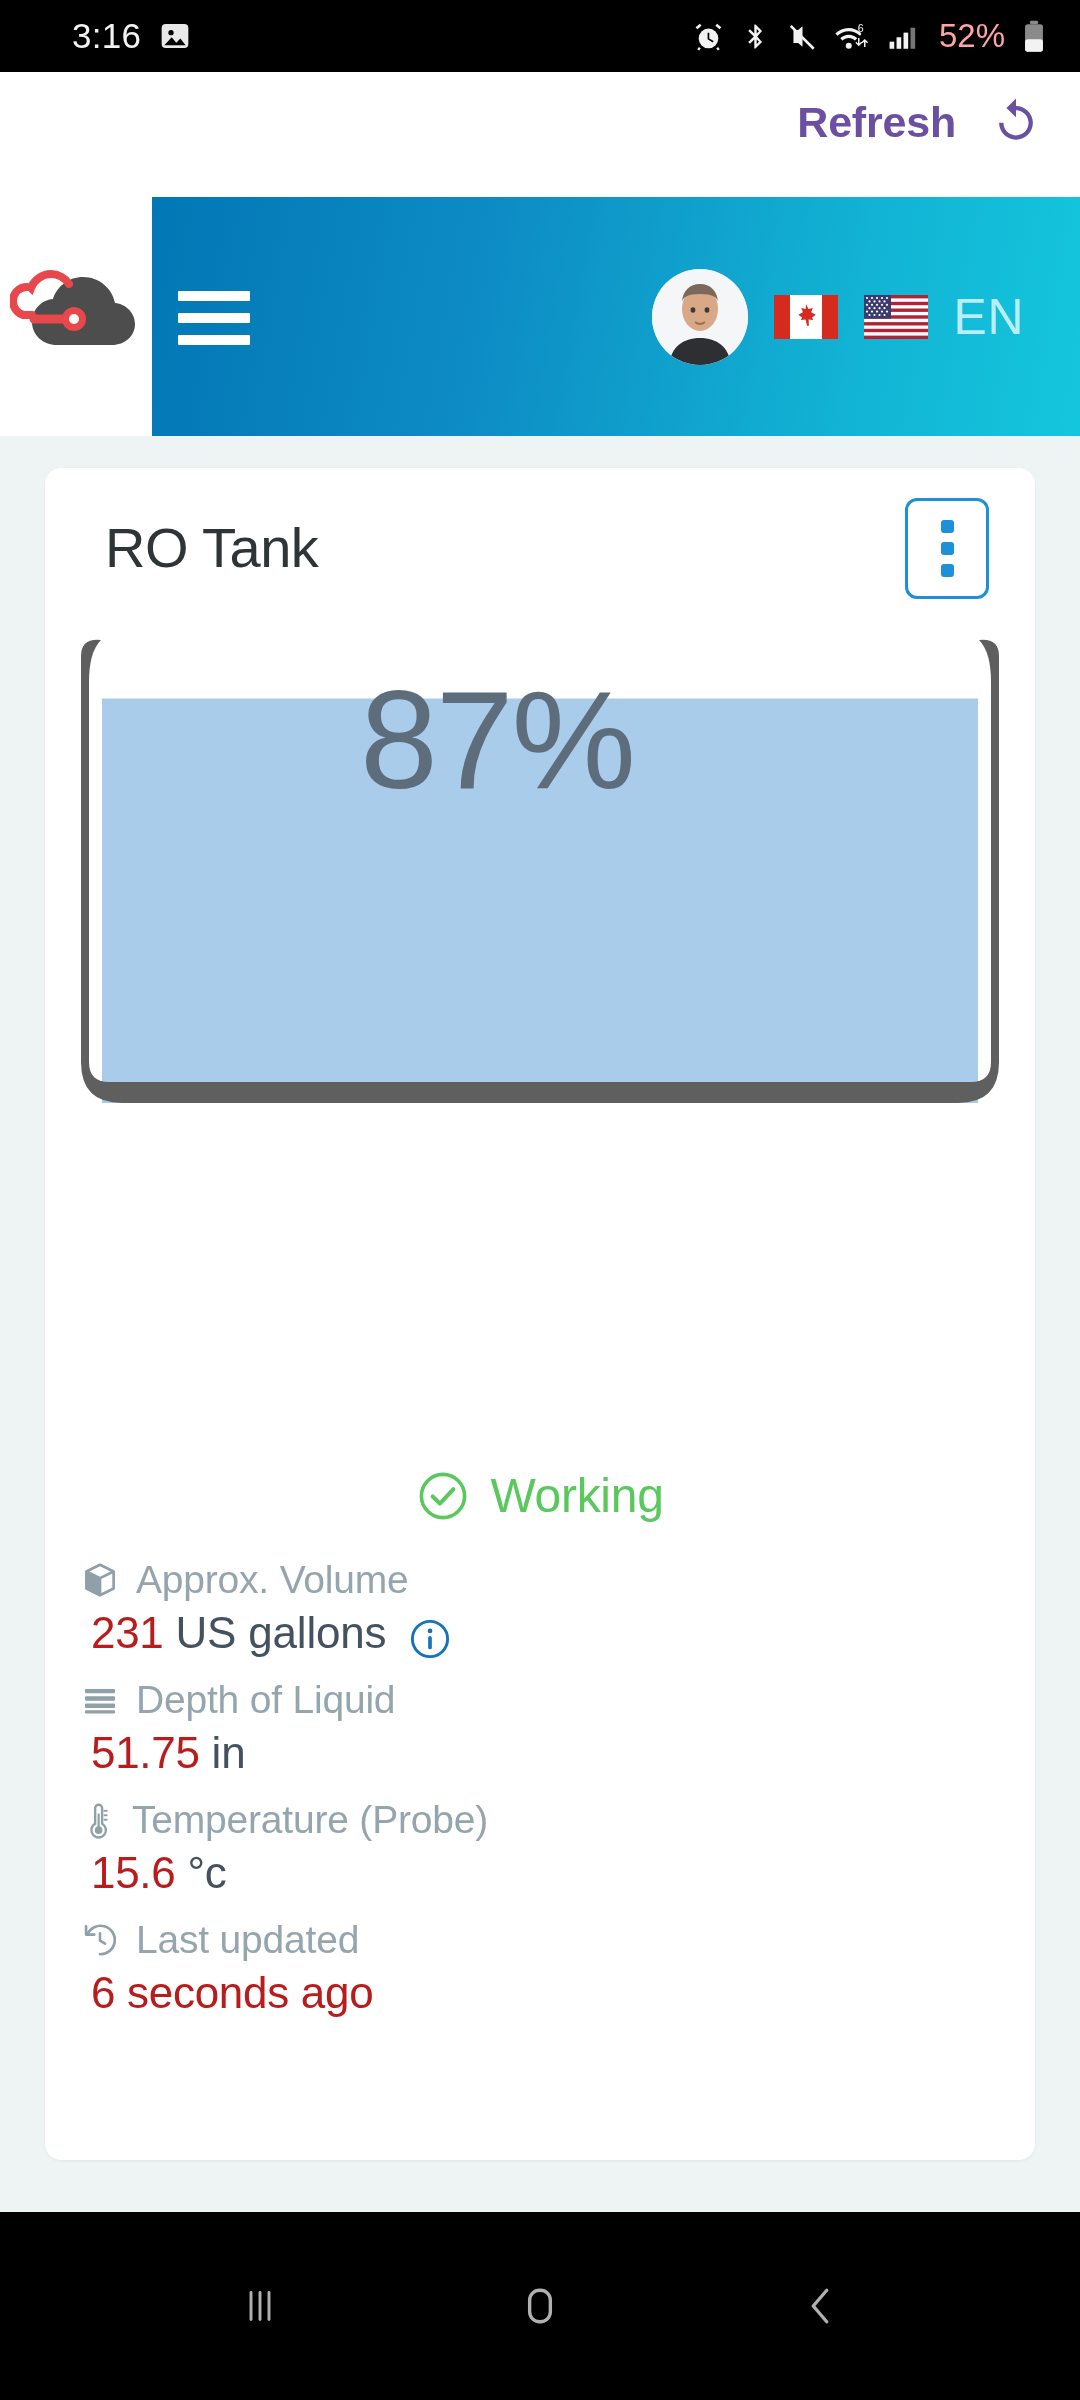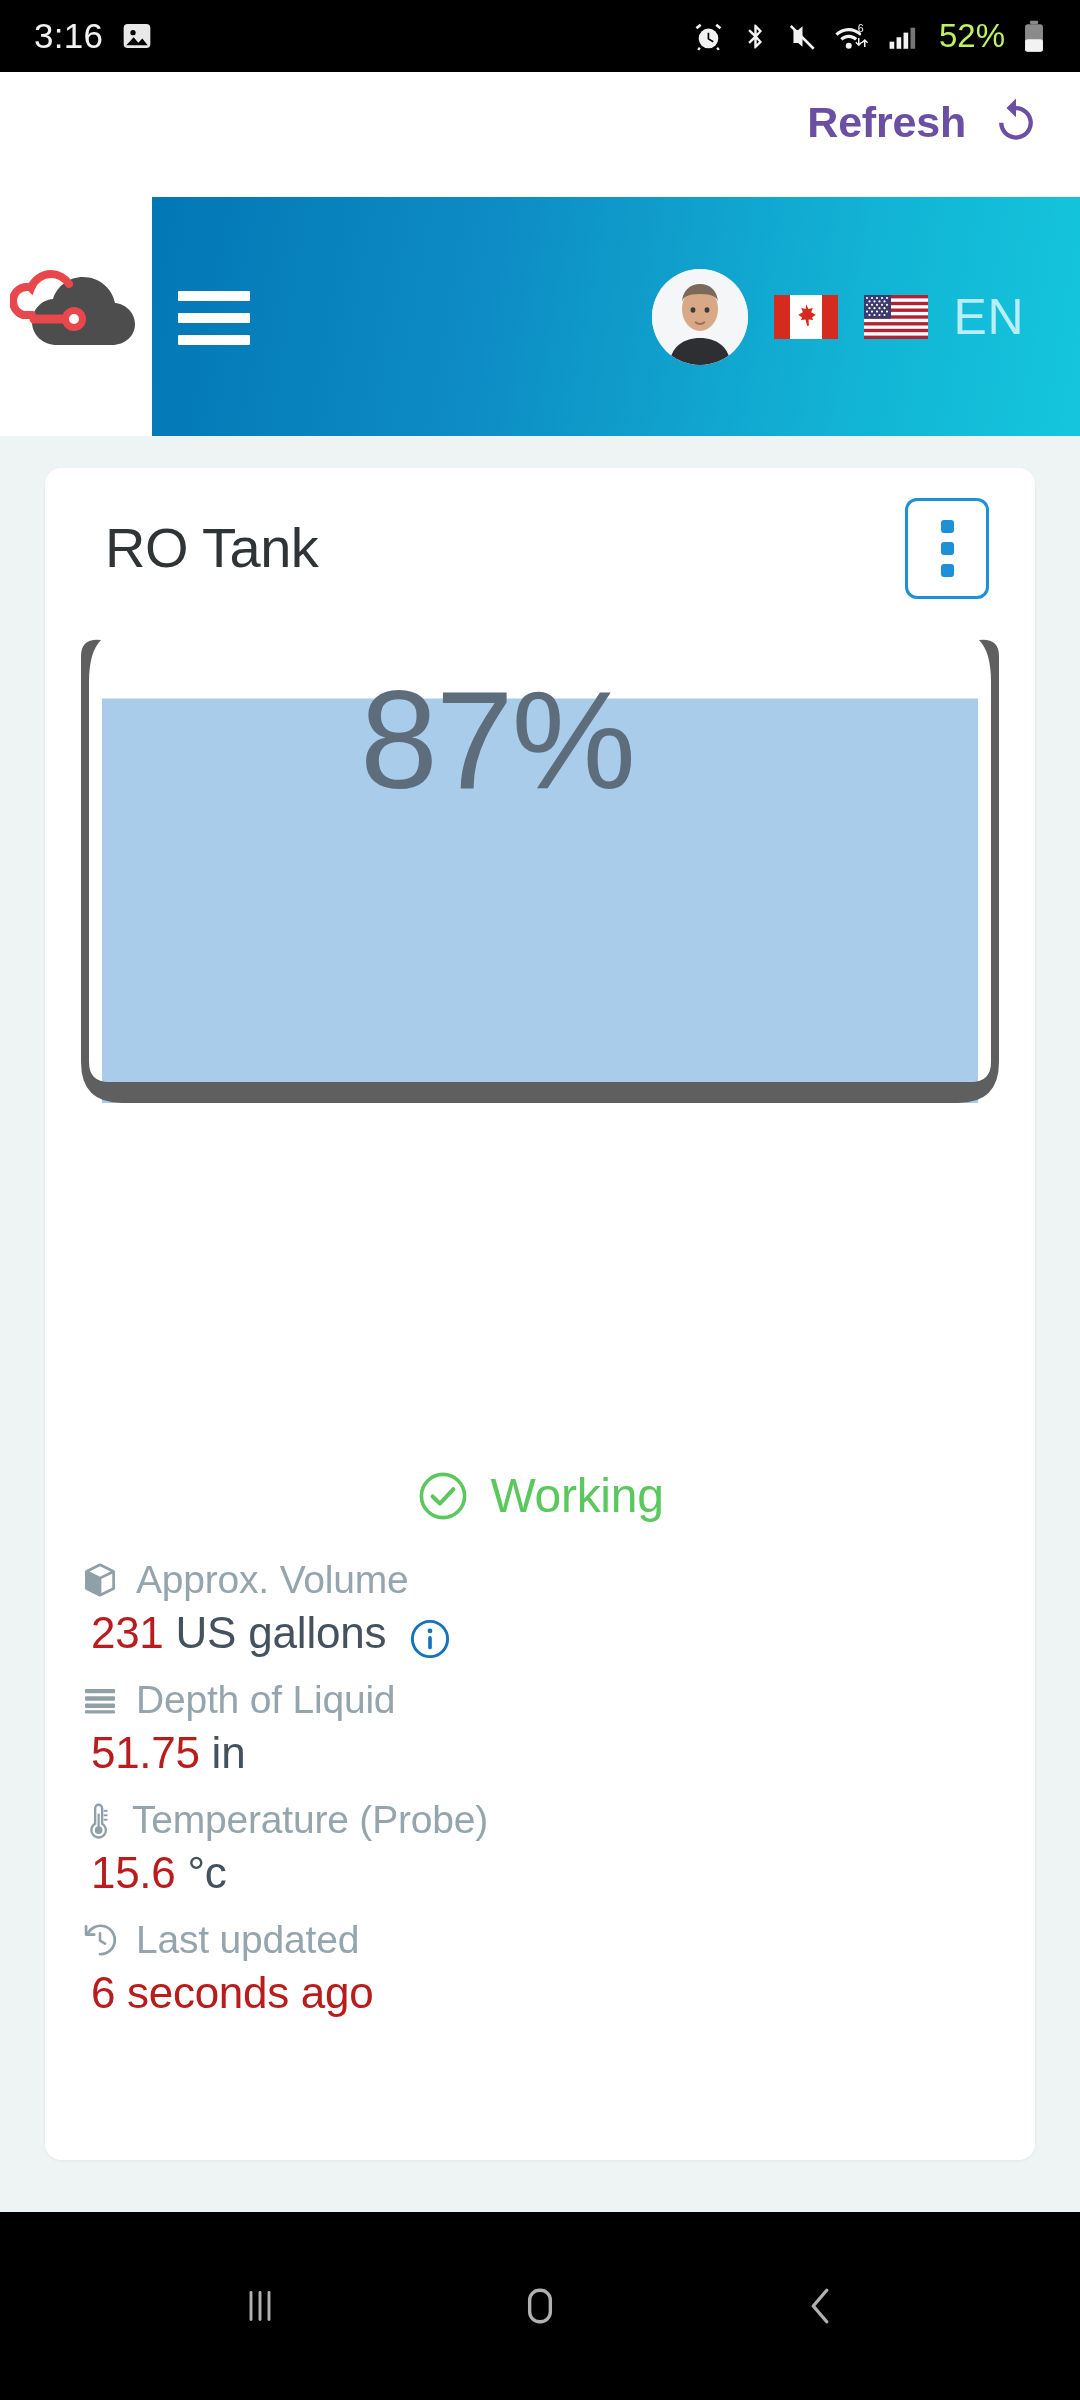--- a/index.html
+++ b/index.html
@@ -20,48 +20,48 @@
     position: absolute;
     left: 0; top: 0;
     width: 1080px; height: 72px;
     background: #000000;
     display: flex;
     align-items: center;
     justify-content: space-between;
     padding: 0 34px;
     box-sizing: border-box;
   }
-  .sb-left { display: flex; align-items: center; gap: 18px; }
+  .sb-left { display: flex; align-items: center; gap: 18px; margin-left: 38px; }
   .sb-right { display: flex; align-items: center; gap: 17px; }
   .sb-time {
     color: #f2f2f2;
     font-size: 35px;
     letter-spacing: 0.3px;
   }
   .sb-batt-text {
-    color: #bef264;
+    color: #fca5a5;
     font-size: 33px;
     letter-spacing: 0px;
     margin-left: 4px;
   }
   .sb-icon { display: block; }
 
   
   #refresh-strip {
     position: absolute;
     left: 0; top: 72px;
     width: 1080px; height: 125px;
     background: #ffffff;
   }
   #refresh-button {
     position: absolute;
     right: 26px; top: 14px;
     display: flex;
     align-items: center;
-    gap: 24px;
+    gap: 34px;
     padding: 10px 12px;
     cursor: pointer;
   }
   #refresh-button .label {
     color: #6b4fa2;
     font-size: 43px;
     font-weight: bold;
     letter-spacing: -0.2px;
   }
 

